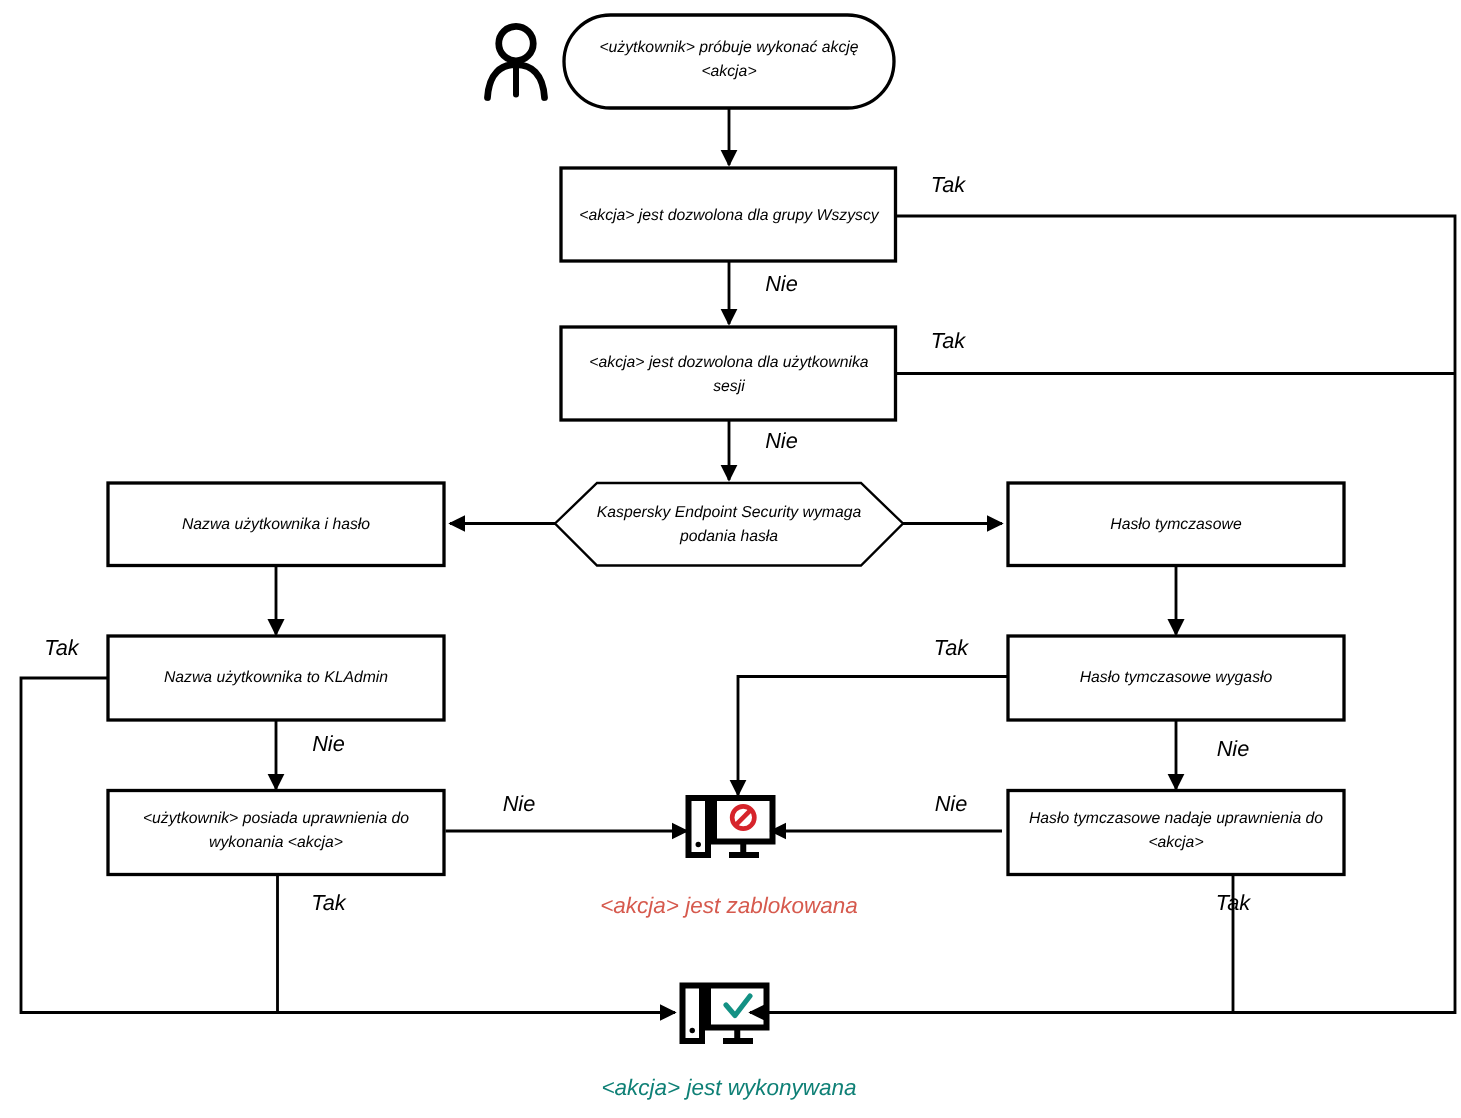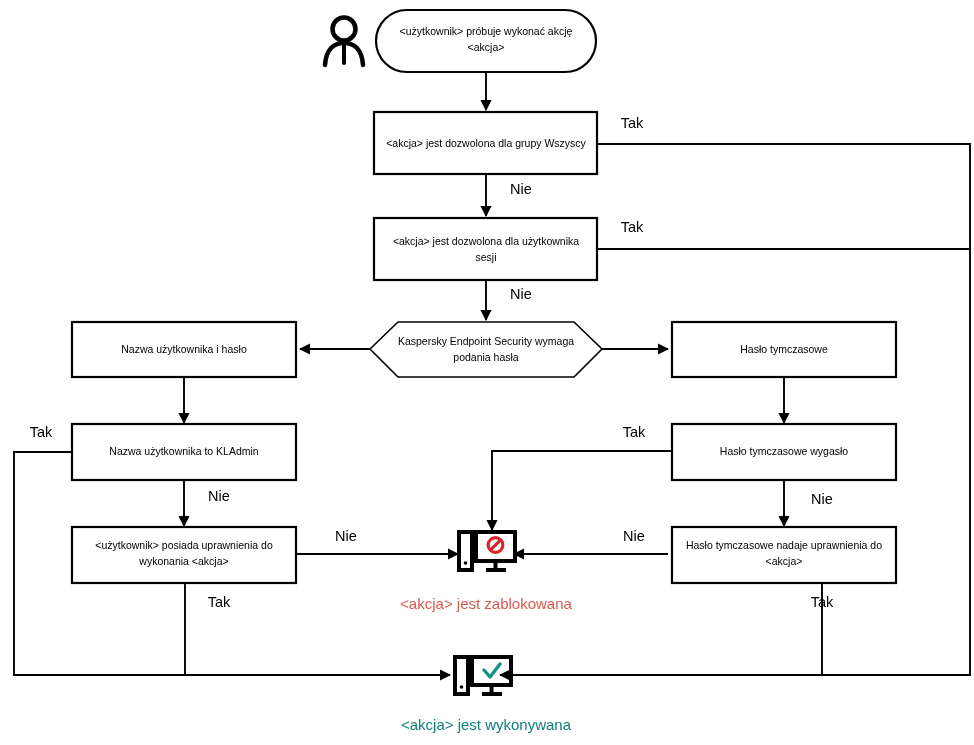--- a/index.html
+++ b/index.html
@@ -12,20 +12,21 @@
     font-family: "Liberation Sans", sans-serif;
     width: 974px;
     height: 745px;
     overflow: hidden;
     position: relative;
   }
   #canvas-root {
     position: relative;
     width: 974px;
     height: 745px;
+    font-style: italic;
   }
   svg#flow {
     position: absolute;
     left: 0;
     top: 0;
     width: 974px;
     height: 745px;
     display: block;
   }
   .node-text {

